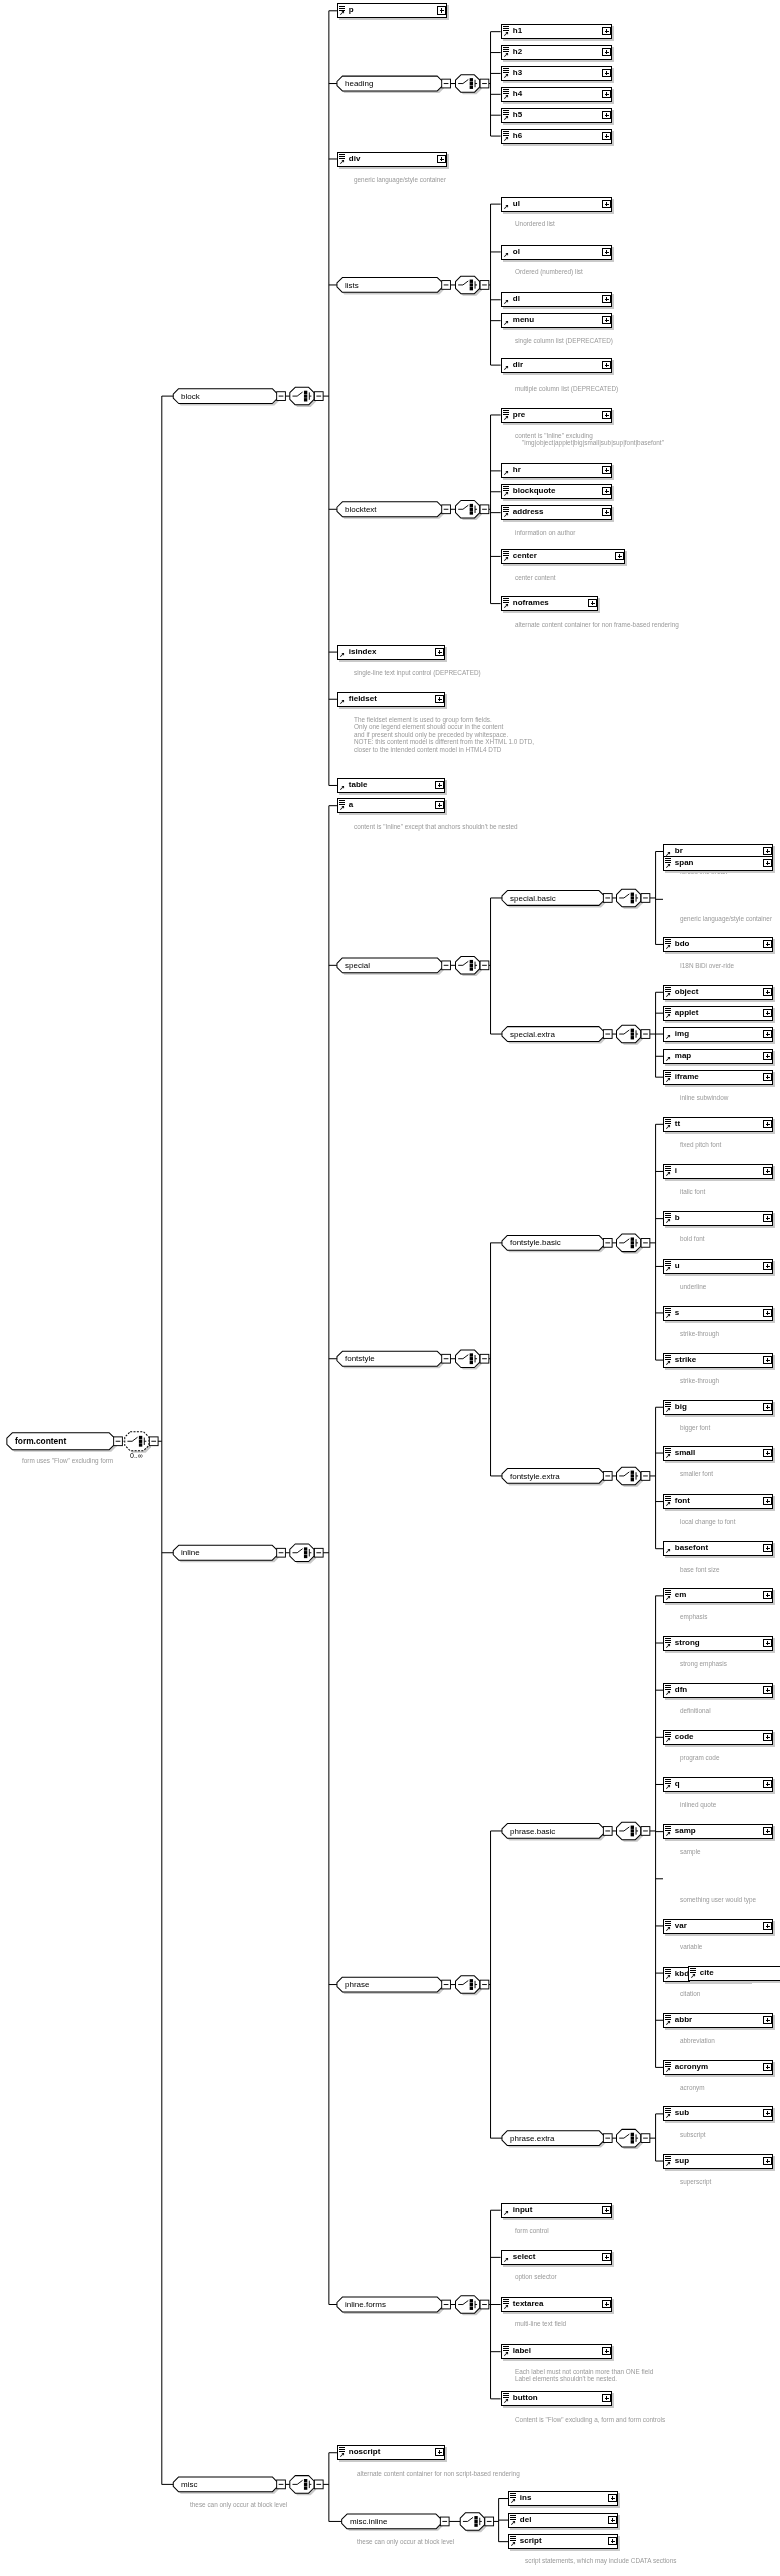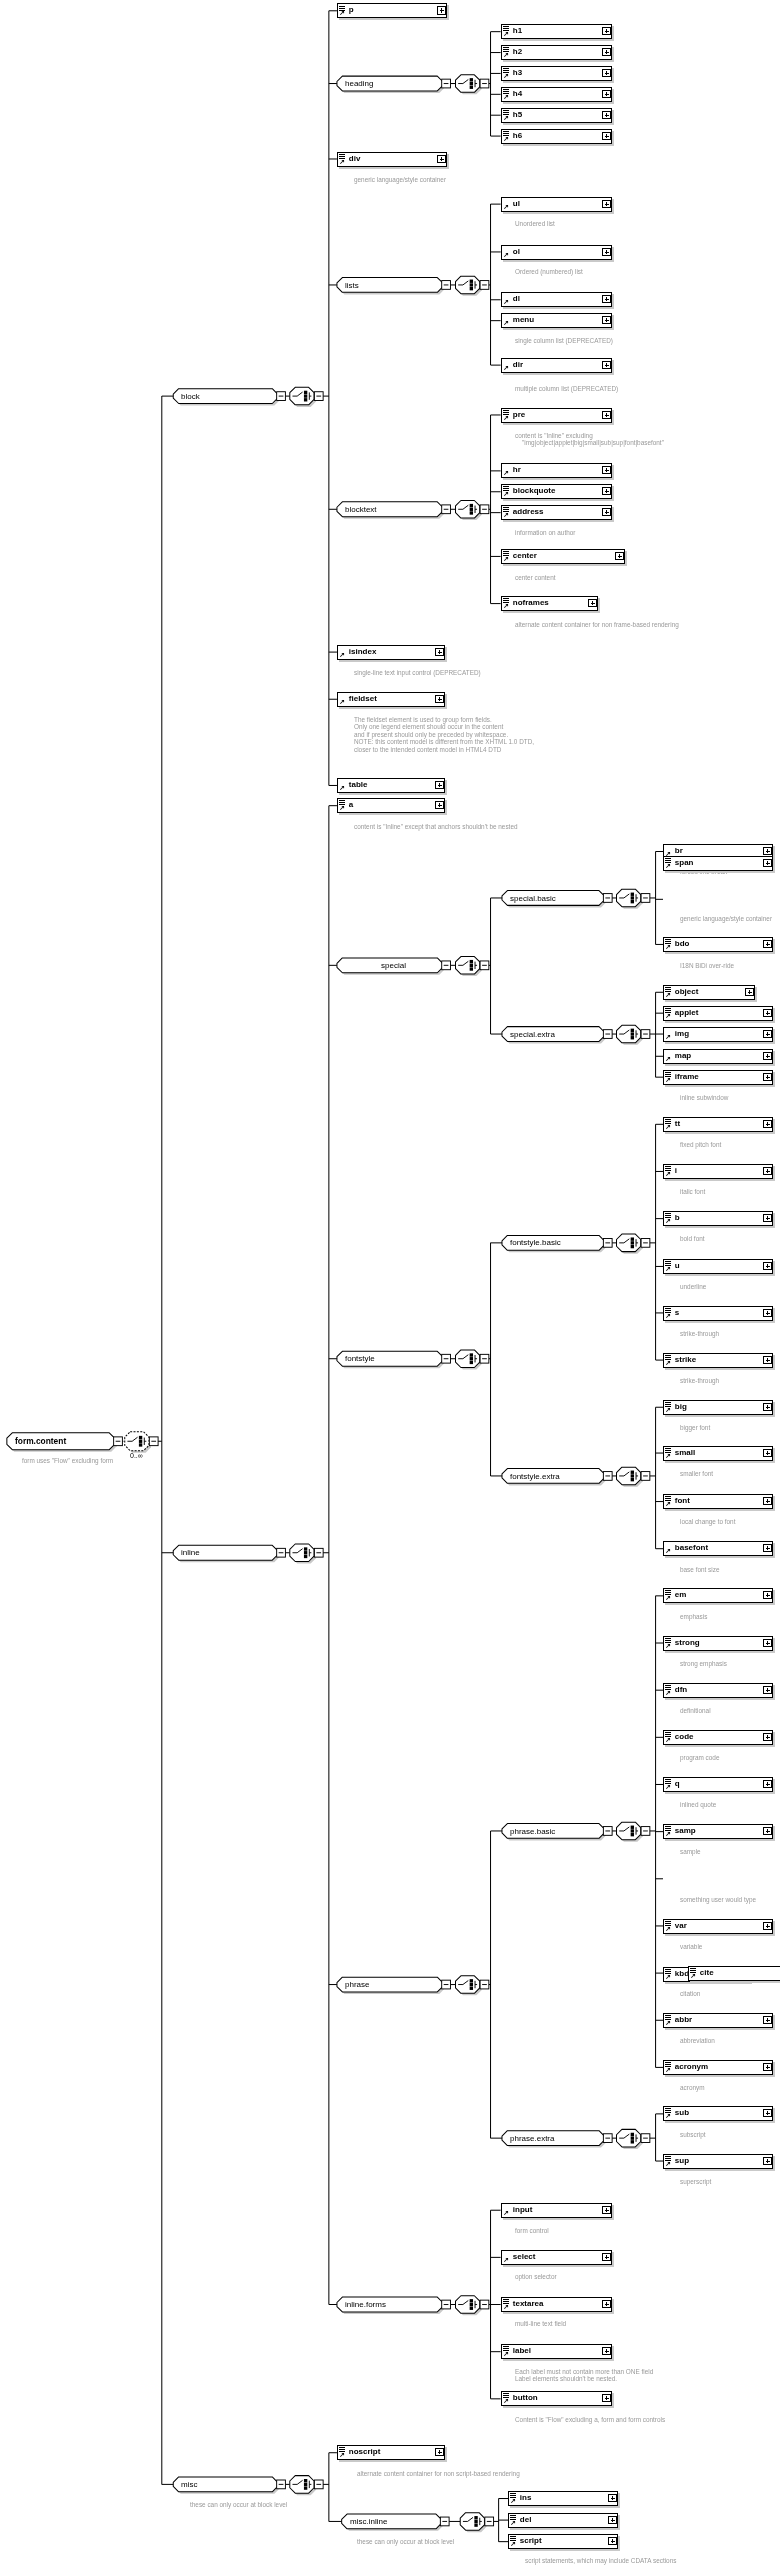--- a/index.html
+++ b/index.html
@@ -618,21 +618,21 @@
         <div class="plus-btn"></div>
       </div>
       <div class="grp-label" style="left: 181px; top: 1545px;">inline</div>
       <div class="el-box" style="left: 337px; top: 798px; width: 108px;">
         <div class="ic-lines"></div>
         <div class="ic-arrow">↗</div>
         <div class="el-label">a</div>
         <div class="plus-btn"></div>
       </div>
       <div class="note" style="left: 354px; top: 823px;"><div>content is "Inline" except that anchors shouldn't be nested</div></div>
-      <div class="grp-label" style="left: 345px; top: 958px; margin-left: 36px;">special</div>
+      <div class="grp-label" style="left: 345px; top: 958px;">special</div>
       <div class="grp-label" style="left: 510px; top: 891px;">special.basic</div>
       <div class="el-box" style="left: 663px; top: 844px; width: 110px;">
         <div class="ic-arrow">↗</div>
         <div class="el-label">br</div>
         <div class="plus-btn"></div>
       </div>
       <div class="note" style="left: 680px; top: 868px;"><div>forced line break</div></div>
       <div class="el-box" style="left: 663px; top: 856px; width: 110px;">
         <div class="ic-lines"></div>
         <div class="ic-arrow">↗</div>
@@ -641,21 +641,21 @@
       </div>
       <div class="note" style="left: 680px; top: 915px;"><div>generic language/style container</div></div>
       <div class="el-box" style="left: 663px; top: 937px; width: 110px;">
         <div class="ic-lines"></div>
         <div class="ic-arrow">↗</div>
         <div class="el-label">bdo</div>
         <div class="plus-btn"></div>
       </div>
       <div class="note" style="left: 680px; top: 962px;"><div>I18N BiDi over-ride</div></div>
       <div class="grp-label" style="left: 510px; top: 1027px;">special.extra</div>
-      <div class="el-box" style="left: 663px; top: 985px; width: 92px; padding-left: 36px;">
+      <div class="el-box" style="left: 663px; top: 985px; width: 110px; padding-left: 36px;">
         <div class="ic-lines"></div>
         <div class="ic-arrow">↗</div>
         <div class="el-label">object</div>
         <div class="plus-btn"></div>
       </div>
       <div class="el-box" style="left: 663px; top: 1006px; width: 110px;">
         <div class="ic-lines"></div>
         <div class="ic-arrow">↗</div>
         <div class="el-label">applet</div>
         <div class="plus-btn"></div>

